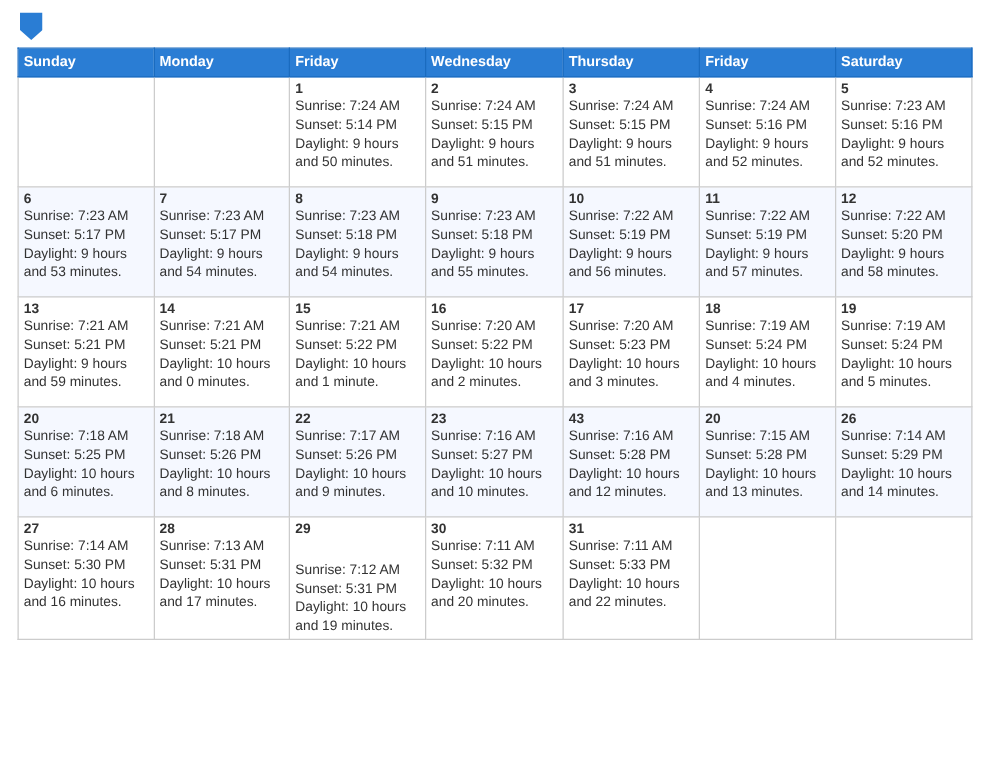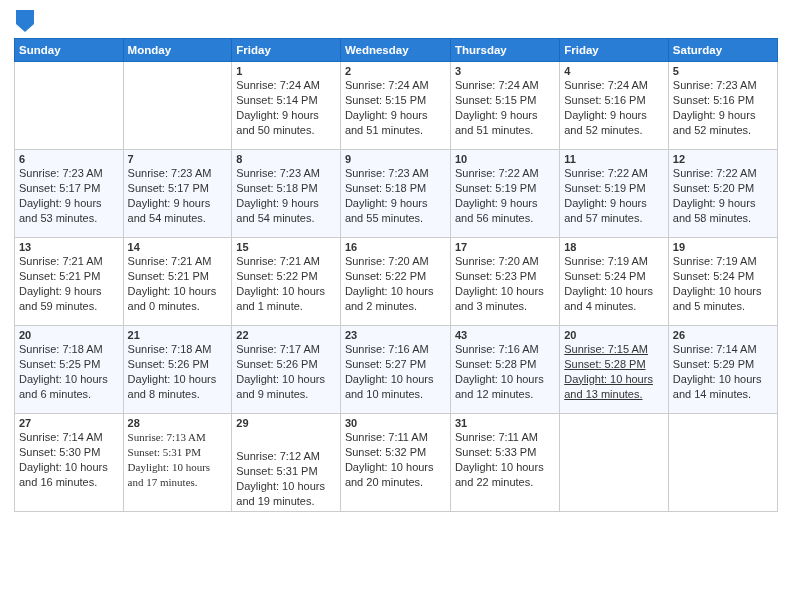--- a/index.html
+++ b/index.html
@@ -308,21 +308,21 @@
           </td>
           <td>
             <span class="day-num">43</span>
             <div class="day-info" style="white-space: pre-line;">Sunrise: 7:16 AM
 Sunset: 5:28 PM
 Daylight: 10 hours
 and 12 minutes.</div>
           </td>
           <td>
             <span class="day-num">20</span>
-            <div class="day-info" style="white-space: pre-line; text-decoration: underline;">Sunrise: 7:15 AM
+            <div class="day-info" style="white-space: pre-line;">Sunrise: 7:15 AM
 Sunset: 5:28 PM
 Daylight: 10 hours
 and 13 minutes.</div>
           </td>
           <td>
             <span class="day-num">26</span>
             <div class="day-info" style="white-space: pre-line;">Sunrise: 7:14 AM
 Sunset: 5:29 PM
 Daylight: 10 hours
 and 14 minutes.</div>
@@ -331,21 +331,21 @@
         <tr>
           <td>
             <span class="day-num">27</span>
             <div class="day-info" style="white-space: pre-line;">Sunrise: 7:14 AM
 Sunset: 5:30 PM
 Daylight: 10 hours
 and 16 minutes.</div>
           </td>
           <td>
             <span class="day-num">28</span>
-            <div class="day-info" style="white-space: pre-line; font-family: Liberation Serif, serif;">Sunrise: 7:13 AM
+            <div class="day-info" style="white-space: pre-line;">Sunrise: 7:13 AM
 Sunset: 5:31 PM
 Daylight: 10 hours
 and 17 minutes.</div>
           </td>
           <td>
             <span class="day-num">29</span>
             <div class="day-info" style="white-space: pre-line; margin-top: 20px;">Sunrise: 7:12 AM
 Sunset: 5:31 PM
 Daylight: 10 hours
 and 19 minutes.</div>

